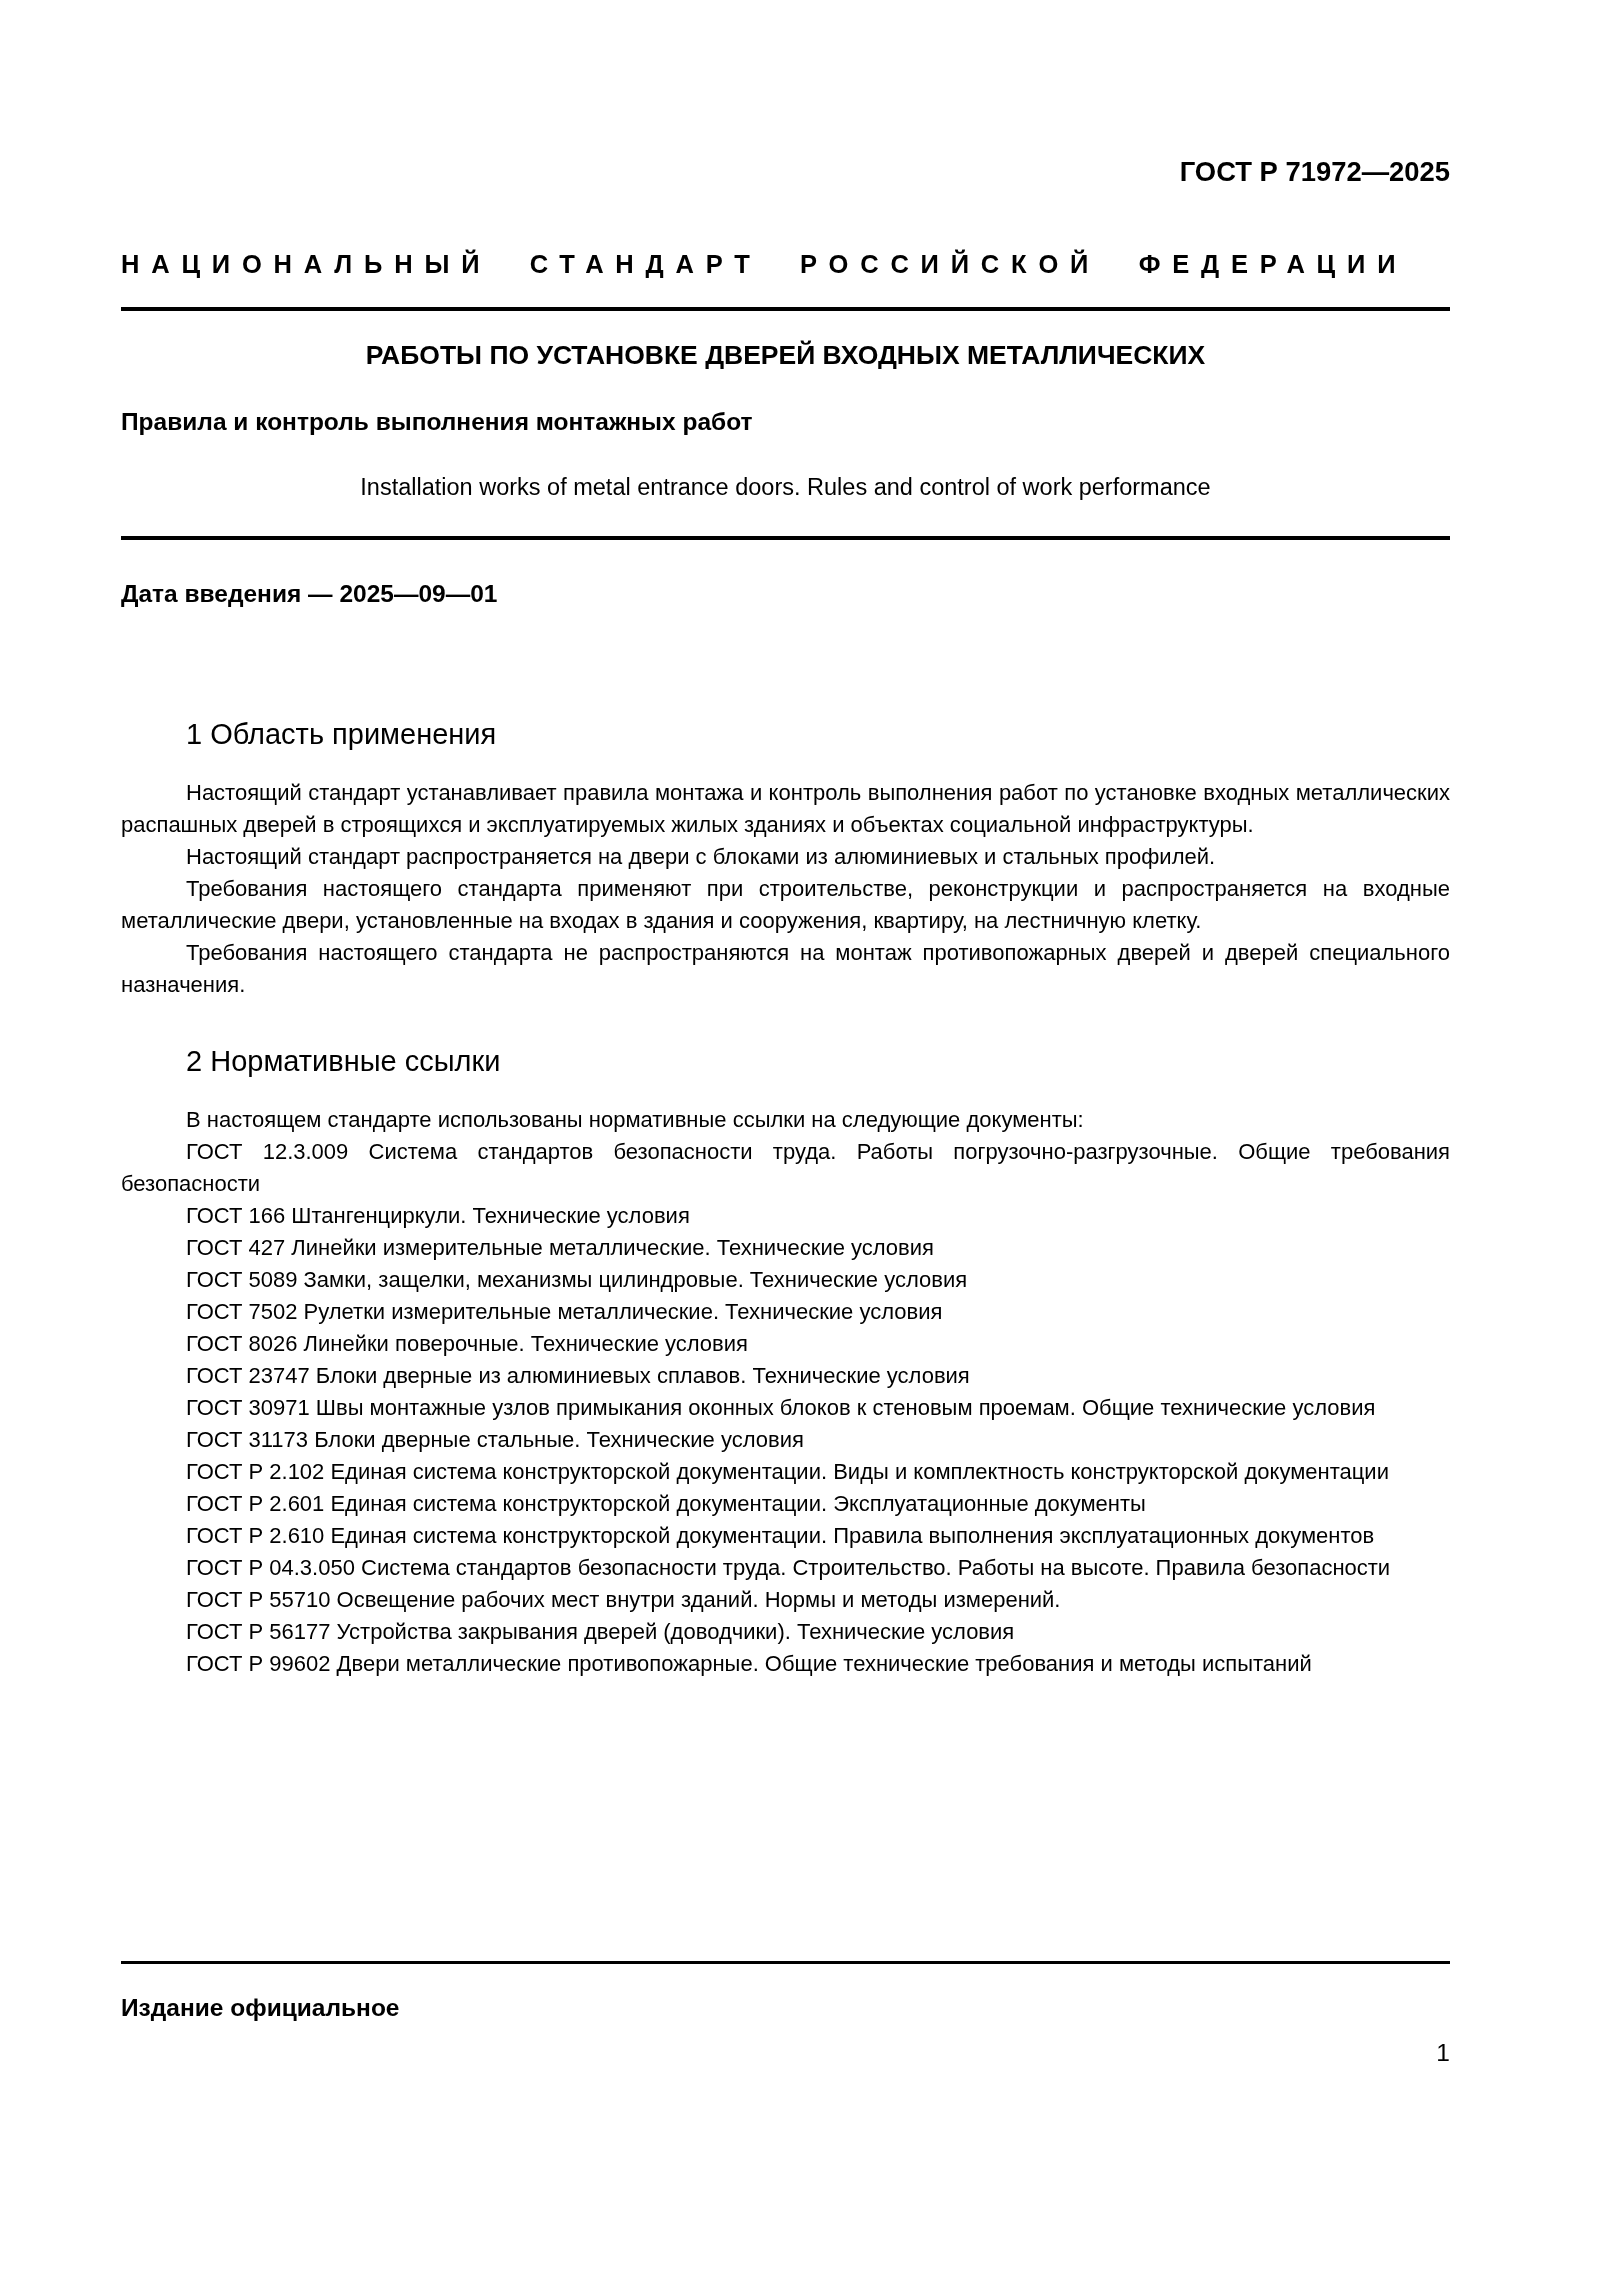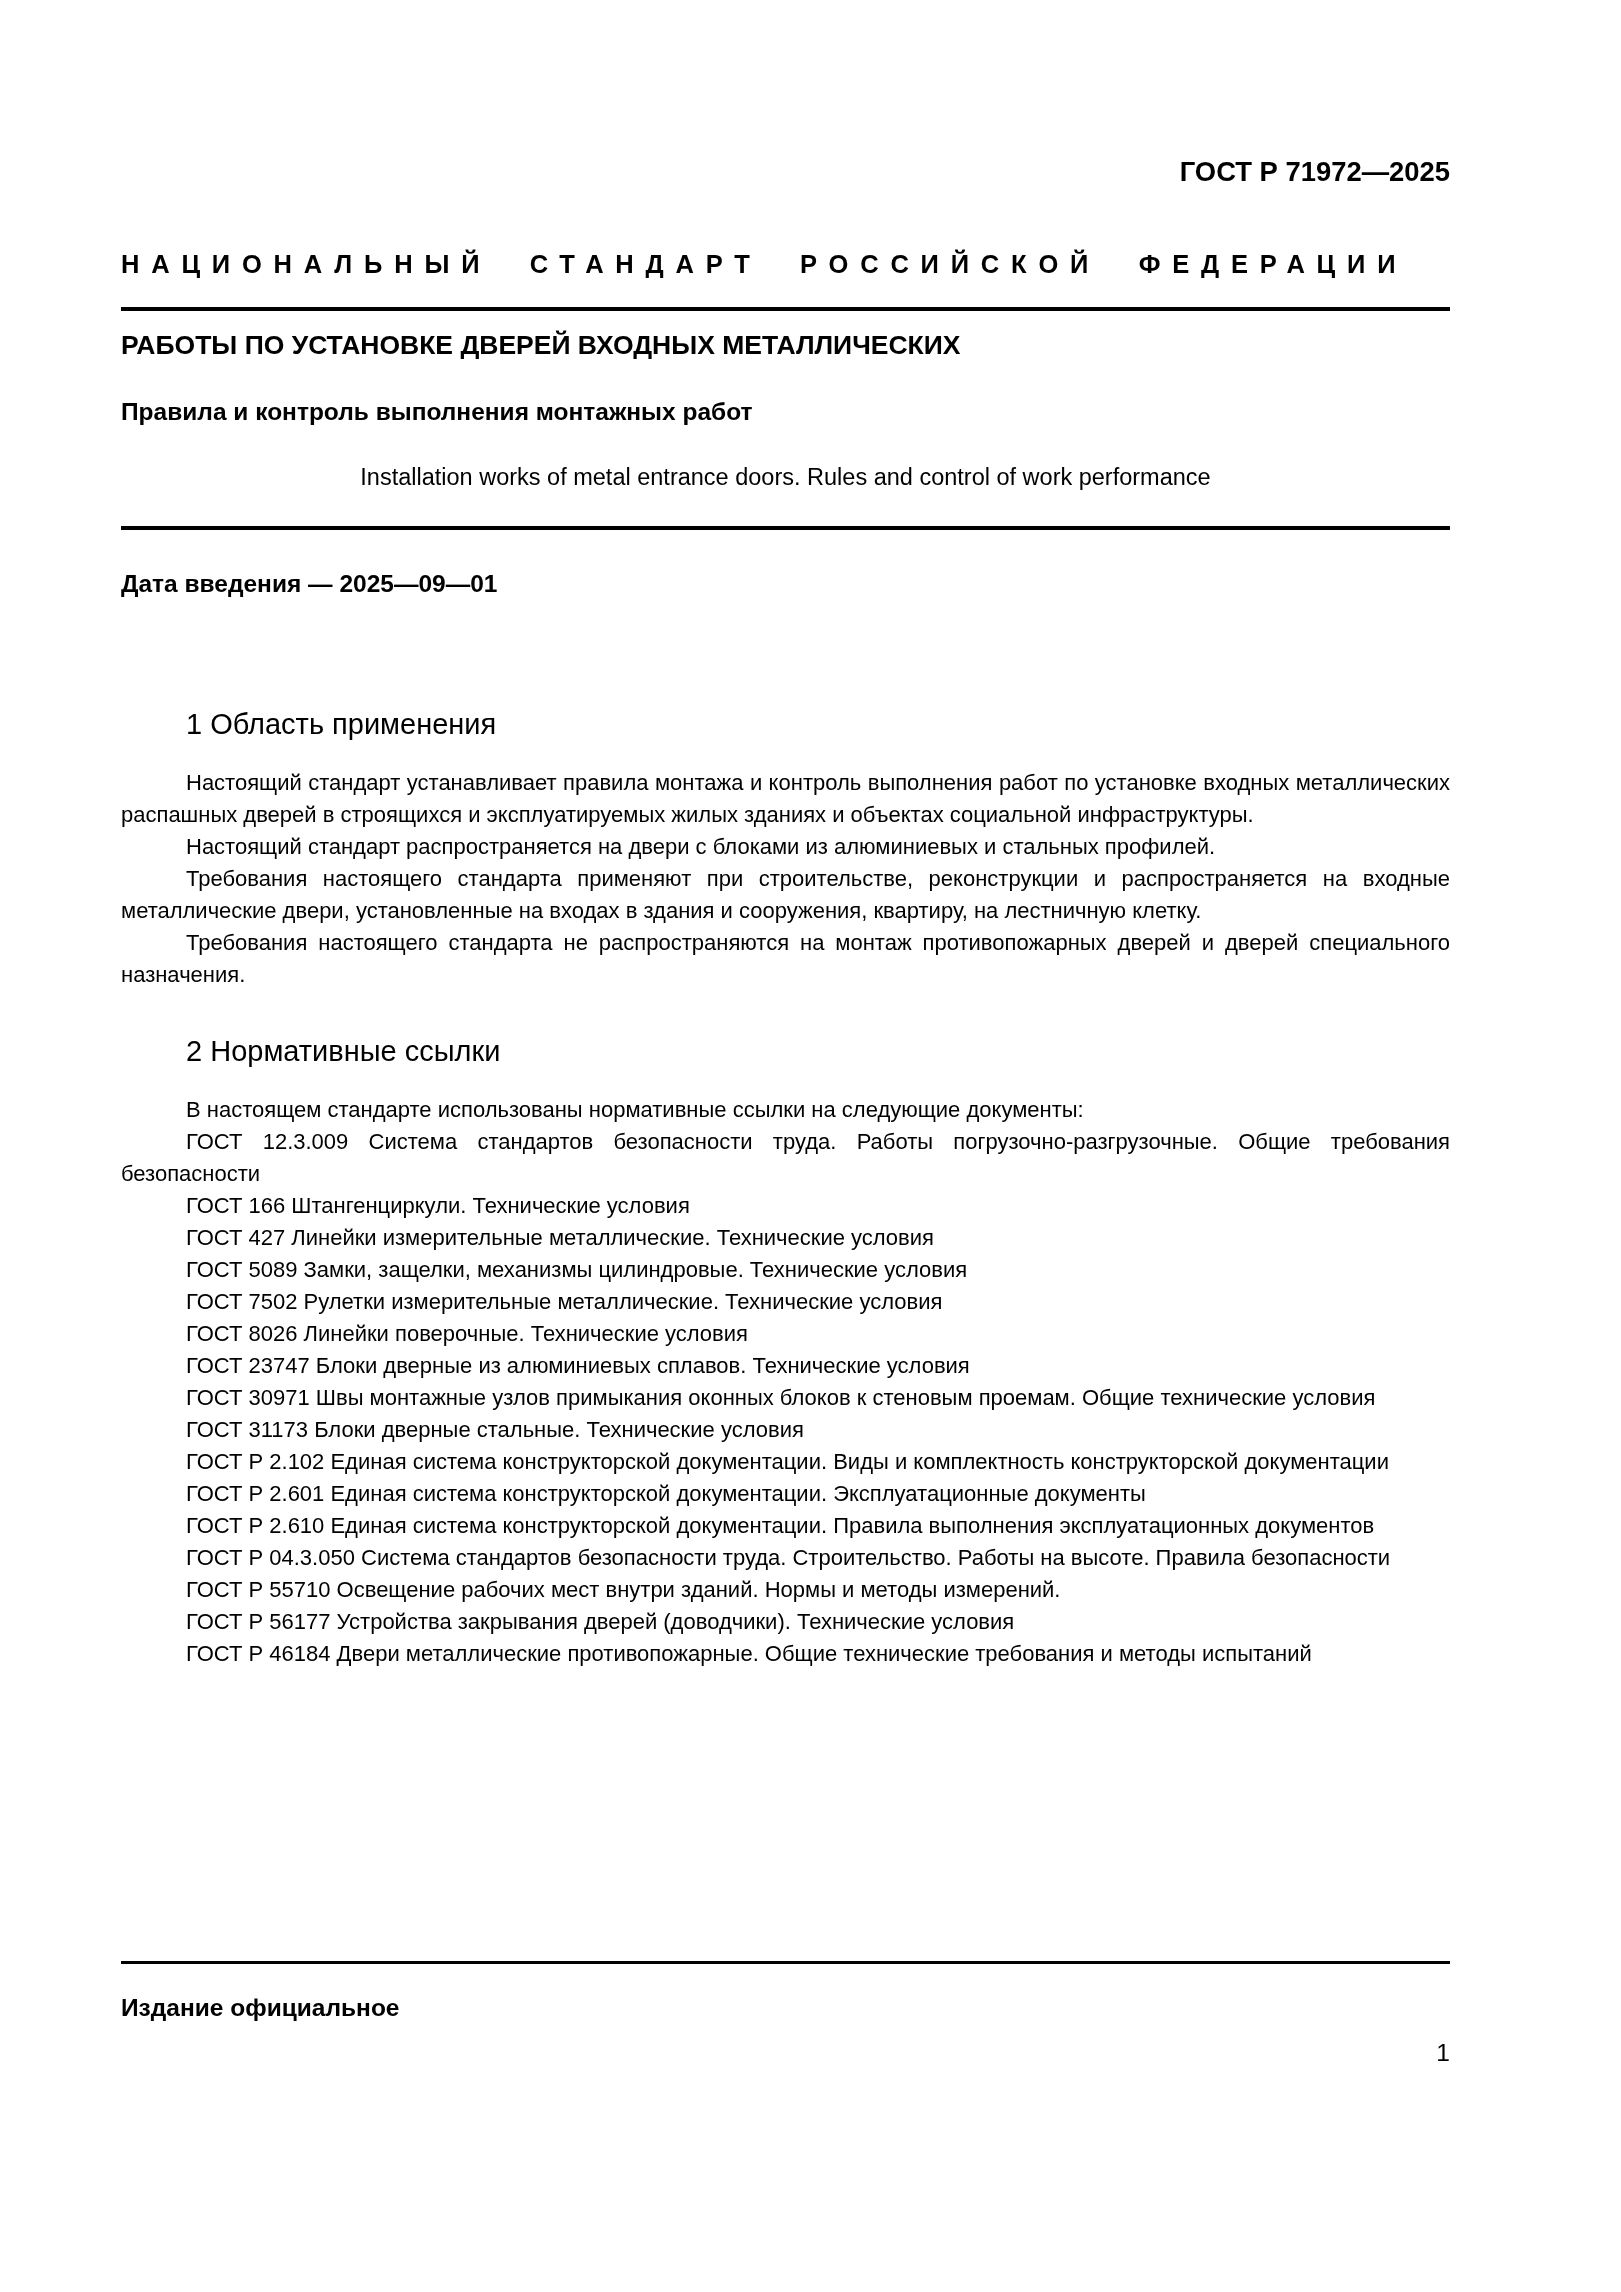--- a/index.html
+++ b/index.html
@@ -36,22 +36,22 @@
     line-height: 1.1;
   }
   .rule-thick {
     height: 3.9px;
     background: #000;
     margin-top: 29px;
     width: 100%;
   }
   .rule-thick.second { margin-top: 35px; }
   .title-main {
-    margin-top: 19px;
-    text-align: left;
+    margin-top: 29px;
+    text-align: center;
     font-weight: bold;
     font-size: 26.5px;
     line-height: 1.2;
   }
   .title-sub {
     margin-top: 35px;
     text-align: left;
     font-weight: bold;
     font-size: 24.5px;
     line-height: 1.2;
@@ -145,21 +145,21 @@
     <p class="body-para">ГОСТ 8026 Линейки поверочные. Технические условия</p>
     <p class="body-para">ГОСТ 23747 Блоки дверные из алюминиевых сплавов. Технические условия</p>
     <p class="body-para">ГОСТ 30971 Швы монтажные узлов примыкания оконных блоков к стеновым проемам. Общие технические условия</p>
     <p class="body-para">ГОСТ 31173 Блоки дверные стальные. Технические условия</p>
     <p class="body-para">ГОСТ Р 2.102 Единая система конструкторской документации. Виды и комплектность конструкторской документации</p>
     <p class="body-para">ГОСТ Р 2.601 Единая система конструкторской документации. Эксплуатационные документы</p>
     <p class="body-para">ГОСТ Р 2.610 Единая система конструкторской документации. Правила выполнения эксплуатационных документов</p>
     <p class="body-para">ГОСТ Р 04.3.050 Система стандартов безопасности труда. Строительство. Работы на высоте. Правила безопасности</p>
     <p class="body-para">ГОСТ Р 55710 Освещение рабочих мест внутри зданий. Нормы и методы измерений.</p>
     <p class="body-para">ГОСТ Р 56177 Устройства закрывания дверей (доводчики). Технические условия</p>
-    <p class="body-para">ГОСТ Р 46184 Двери металлические противопожарные. Общие технические требования и методы испытаний</p>
+    <p class="body-para">ГОСТ Р 99602 Двери металлические противопожарные. Общие технические требования и методы испытаний</p>
   </div>
 
   <div class="footer-rule"></div>
   <div class="edition-note">Издание официальное</div>
   <div class="page-number">1</div>
 
 </div>
 
 
 </body></html>

